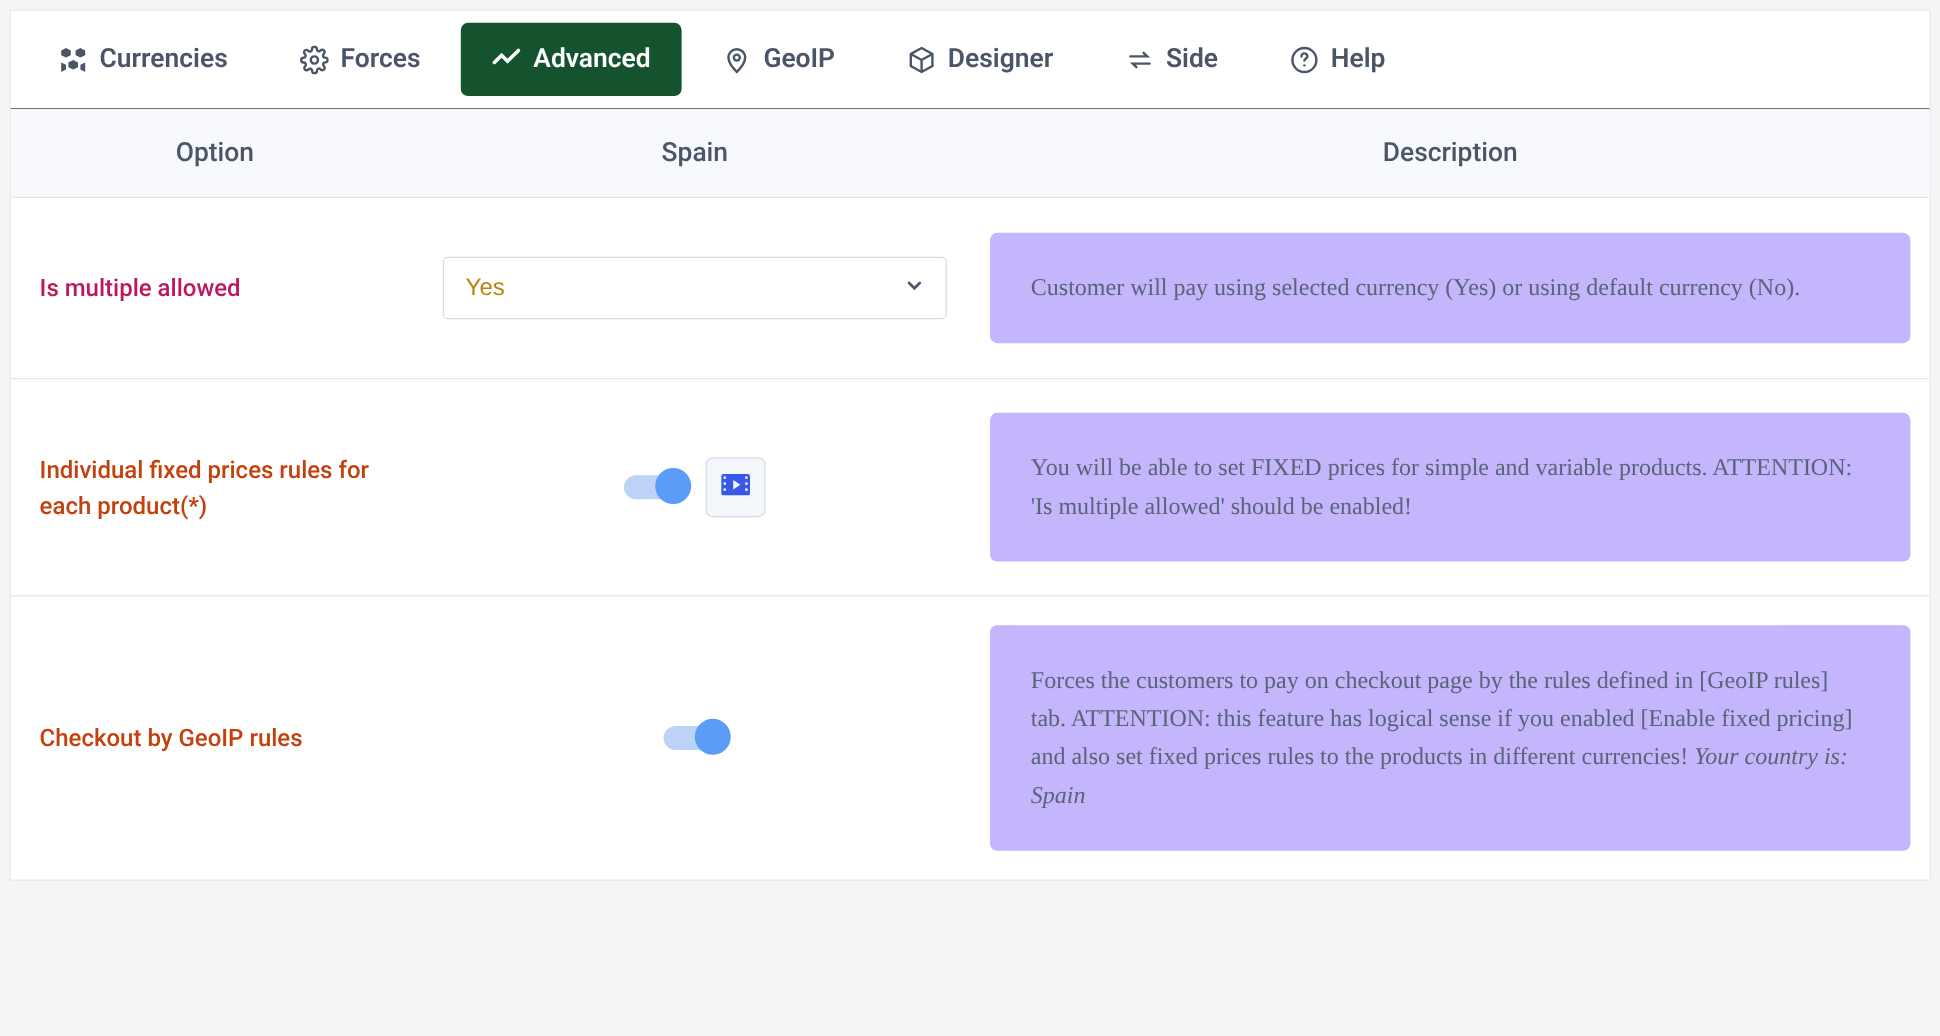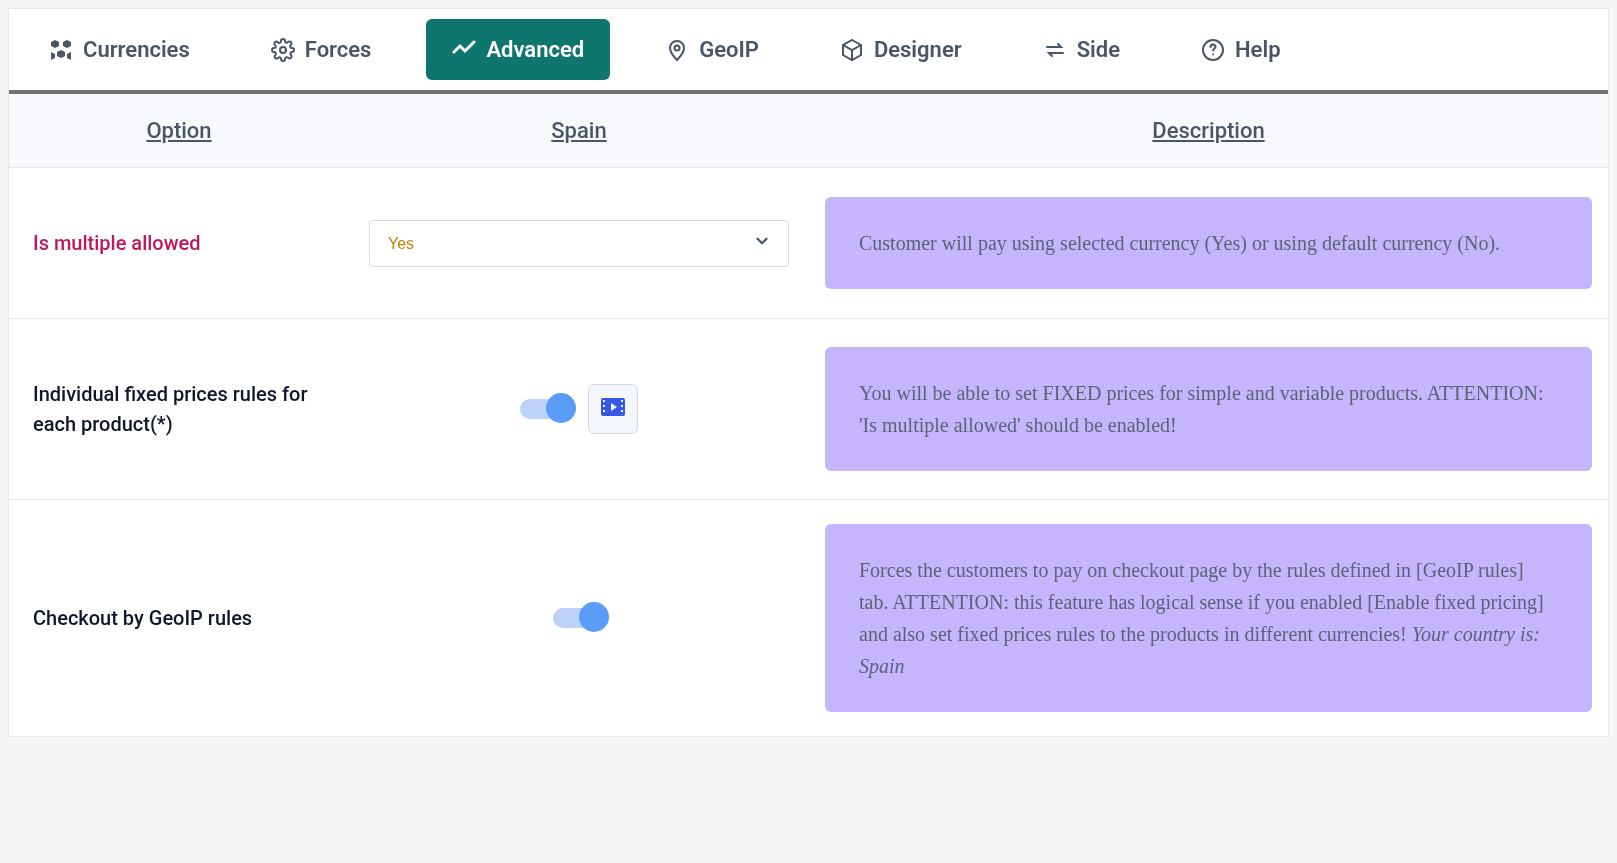--- a/index.html
+++ b/index.html
@@ -10,49 +10,47 @@
     font-size: 20px;
   }
   .container {
     background: #fff;
     margin: 8px;
     border: 1px solid #e5e7eb;
   }
   
   .tabs {
     display: flex;
-    border-bottom: 4px solid #737373;
+    border-bottom: 1px solid #737373;
     padding: 0 10px;
-    gap: 21px;
   }
   .tab {
     display: flex;
     align-items: center;
     gap: 10px;
     padding: 18px 26px;
     font-size: 22px;
     font-weight: 600;
     color: #4a5568;
     cursor: pointer;
     border-radius: 6px;
     margin: 10px 4px;
   }
   .tab.active {
-    background: #0f766e;
+    background: #14532d;
     color: #fff;
   }
   .tab .icon { width: 24px; height: 24px; display:flex; align-items:center; justify-content:center; }
   .tab .icon svg { width: 24px; height: 24px; }
   
   .header-row {
     display: grid;
     grid-template-columns: 340px 460px 1fr;
     background: #f7f9fc;
     border-bottom: 1px solid #e5e7eb;
-    text-decoration: underline;
   }
   .header-row div {
     padding: 24px 16px;
     text-align: center;
     font-size: 22px;
     font-weight: 500;
     color: #4a5568;
   }
   
   .row {
@@ -61,21 +59,21 @@
     border-bottom: 1px solid #e5e7eb;
     align-items: center;
   }
   .option-cell {
     padding: 60px 24px;
     font-size: 20px;
     font-weight: 500;
     color: #be185d;
     line-height: 1.5;
   }
-  .option-cell.highlight { color: #0f172a; }
+  .option-cell.highlight { color: #c2410c; }
   .status-cell {
     padding: 24px 12px;
     display: flex;
     justify-content: center;
     align-items: center;
     gap: 16px;
   }
   .desc-cell {
     padding: 24px 16px;
   }
@@ -91,21 +89,21 @@
   }
   .desc-box em { font-style: italic; }
   
   .select-wrap {
     position: relative;
     width: 420px;
   }
   select {
     width: 100%;
     padding: 14px 18px;
-    font-size: 16px;
+    font-size: 20px;
     border: 1px solid #d6dbe3;
     border-radius: 4px;
     background: #fff;
     color: #b8860b;
     appearance: none;
     -webkit-appearance: none;
     cursor: pointer;
     font-weight: 500;
   }
   .select-caret {

